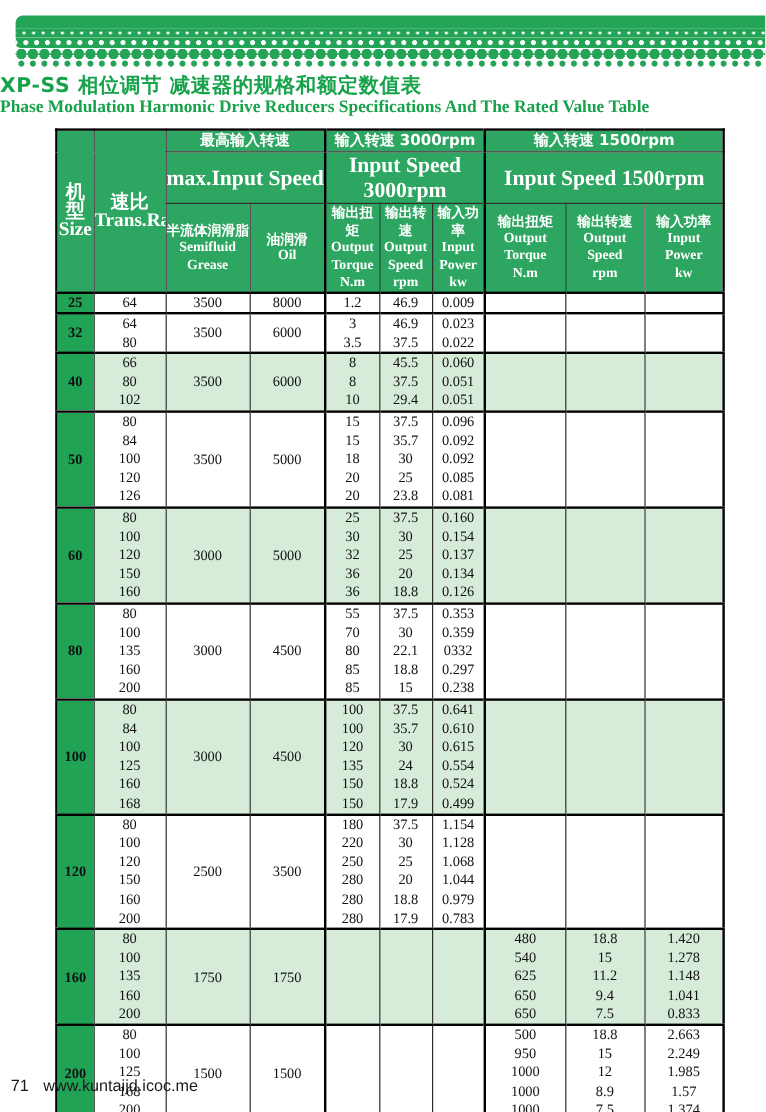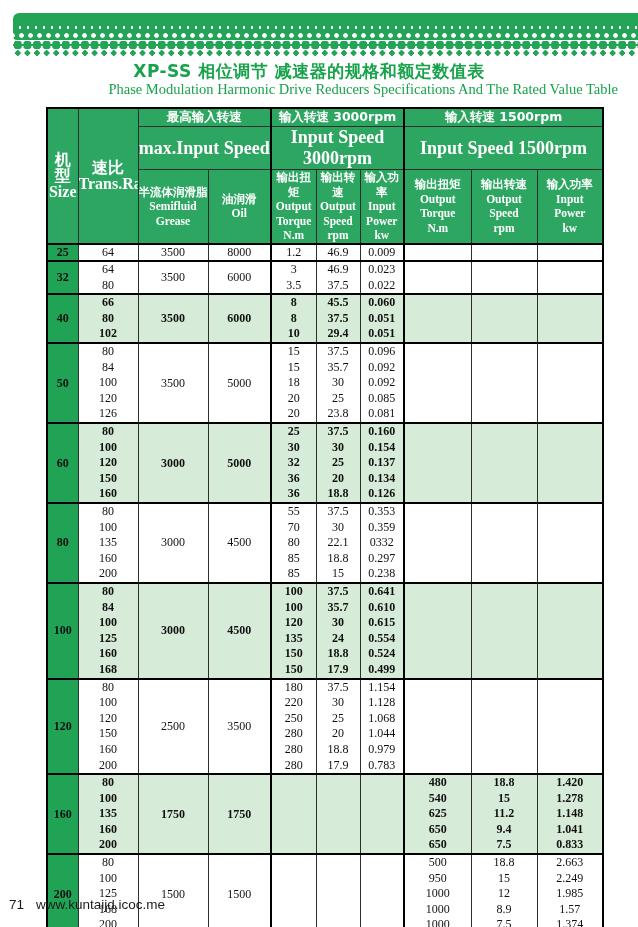--- a/index.html
+++ b/index.html
@@ -25,45 +25,45 @@
   .b3{height:9px;background-color:var(--g);border-bottom-left-radius:4px;
       background-image:radial-gradient(circle, #ffffff 2.2px, rgba(255,255,255,0) 2.3px);
       background-size:9px 9px;background-position:4px 50%;}
   .b4{height:10px;background:#fff;
       background-image:radial-gradient(circle, var(--g) 4.4px, rgba(255,255,255,0) 4.5px);
       background-size:9.6px 10px;background-position:0 50%;}
   .b5{height:6px;background:#fff;
       background-image:radial-gradient(circle, var(--g) 2.6px, rgba(255,255,255,0) 2.7px);
       background-size:9.6px 6px;background-position:0 50%;}
   
-  .title-cn{position:absolute;top:60px;left:0;right:20px;text-align:center;
+  .title-cn{position:absolute;top:60px;left:0;right:20px;text-align:left;
       color:var(--tg);font-size:17px;font-weight:bold;
       font-family:"DejaVu Sans", sans-serif;letter-spacing:.5px;}
-  .title-en{position:absolute;top:81px;left:0;right:20px;text-align:right;
-      color:var(--tg);font-size:14.5px;font-weight:normal;
-      font-family:"Liberation Serif", serif;padding-left:28px;}
+  .title-en{position:absolute;top:81px;left:0;right:20px;text-align:left;
+      color:var(--tg);font-size:14.5px;font-weight:bold;
+      font-family:"Liberation Serif", serif;}
   
   table.spec{position:absolute;top:107px;left:46px;width:556px;
       border-collapse:collapse;table-layout:fixed;
       border:2px solid var(--bk);}
   .spec th,.spec td{border:1px solid var(--bd);text-align:center;vertical-align:middle;
       padding:0;overflow:hidden;}
   .spec th{background:var(--hg);color:#fff;font-weight:bold;}
   .gs{border-left:2px solid var(--bk) !important;}
   .spec tbody td{border-top:2px solid var(--bk);}
   .gtitle{height:17px;font-size:12.5px;font-family:"DejaVu Sans", sans-serif;margin-left:36px;}
   .gsub{height:17px;font-size:18px;font-family:"Liberation Serif", serif;}
   .colhead{vertical-align:middle;padding:2px 0 3px 0;}
   .colhead .hline{line-height:14.5px;font-size:11.5px;font-family:"Liberation Serif", serif;}
   .colhead .hline:first-child{font-family:"DejaVu Sans", sans-serif;font-size:11.5px;}
   .corner .hline{line-height:16px;font-size:16px;}
   .corner .hline:first-child{font-family:"DejaVu Sans", sans-serif;}
   .spec td{font-size:12px;color:#111;}
   .size-cell{background:var(--sg);color:#fff;font-weight:bold;font-size:12px;}
-  tr.shaded td:not(.size-cell){background:var(--lg);font-weight:bold;}
+  tr.shaded td:not(.size-cell){background:var(--lg);}
   td.stack{vertical-align:middle;}
   td.stack .line{height:15.6px;line-height:15.6px;}
   
   .footer{position:absolute;top:897px;left:9px;font-family:"Liberation Sans", sans-serif;
       font-size:13.5px;color:#1a1a1a;}
   .footer .pgnum{margin-right:12px;}
 </style>
 </head>
 <body>
 

